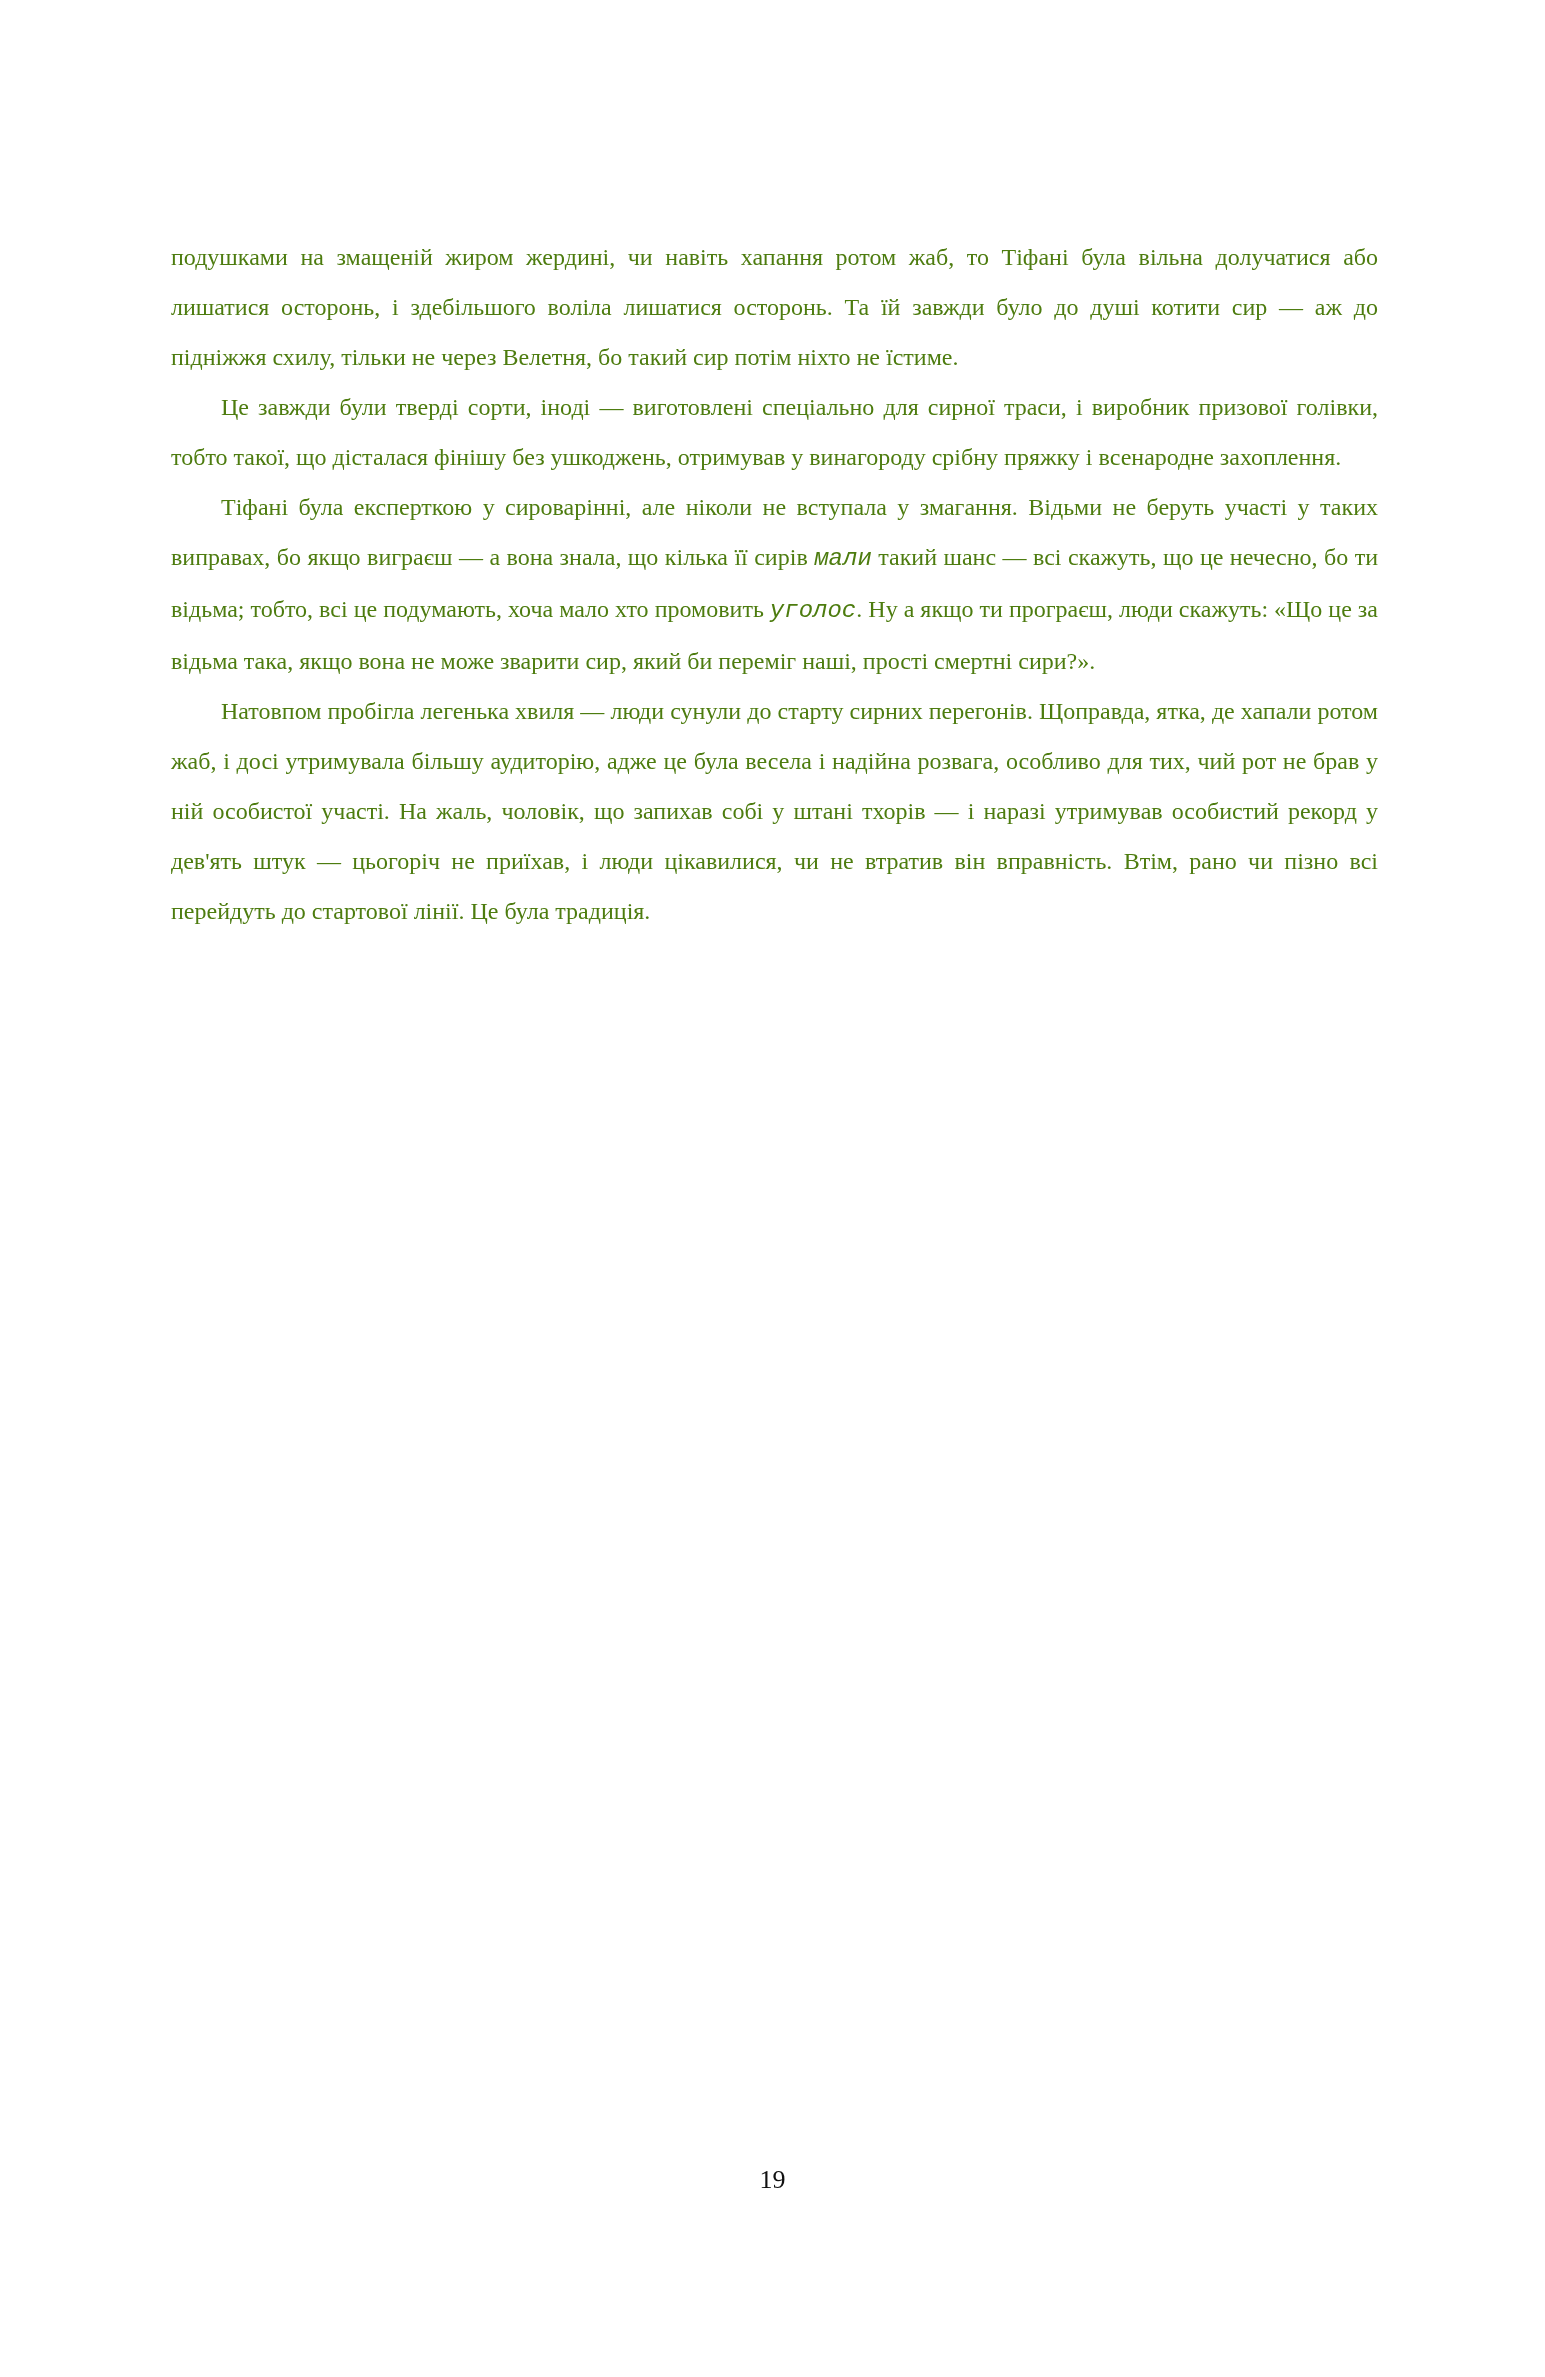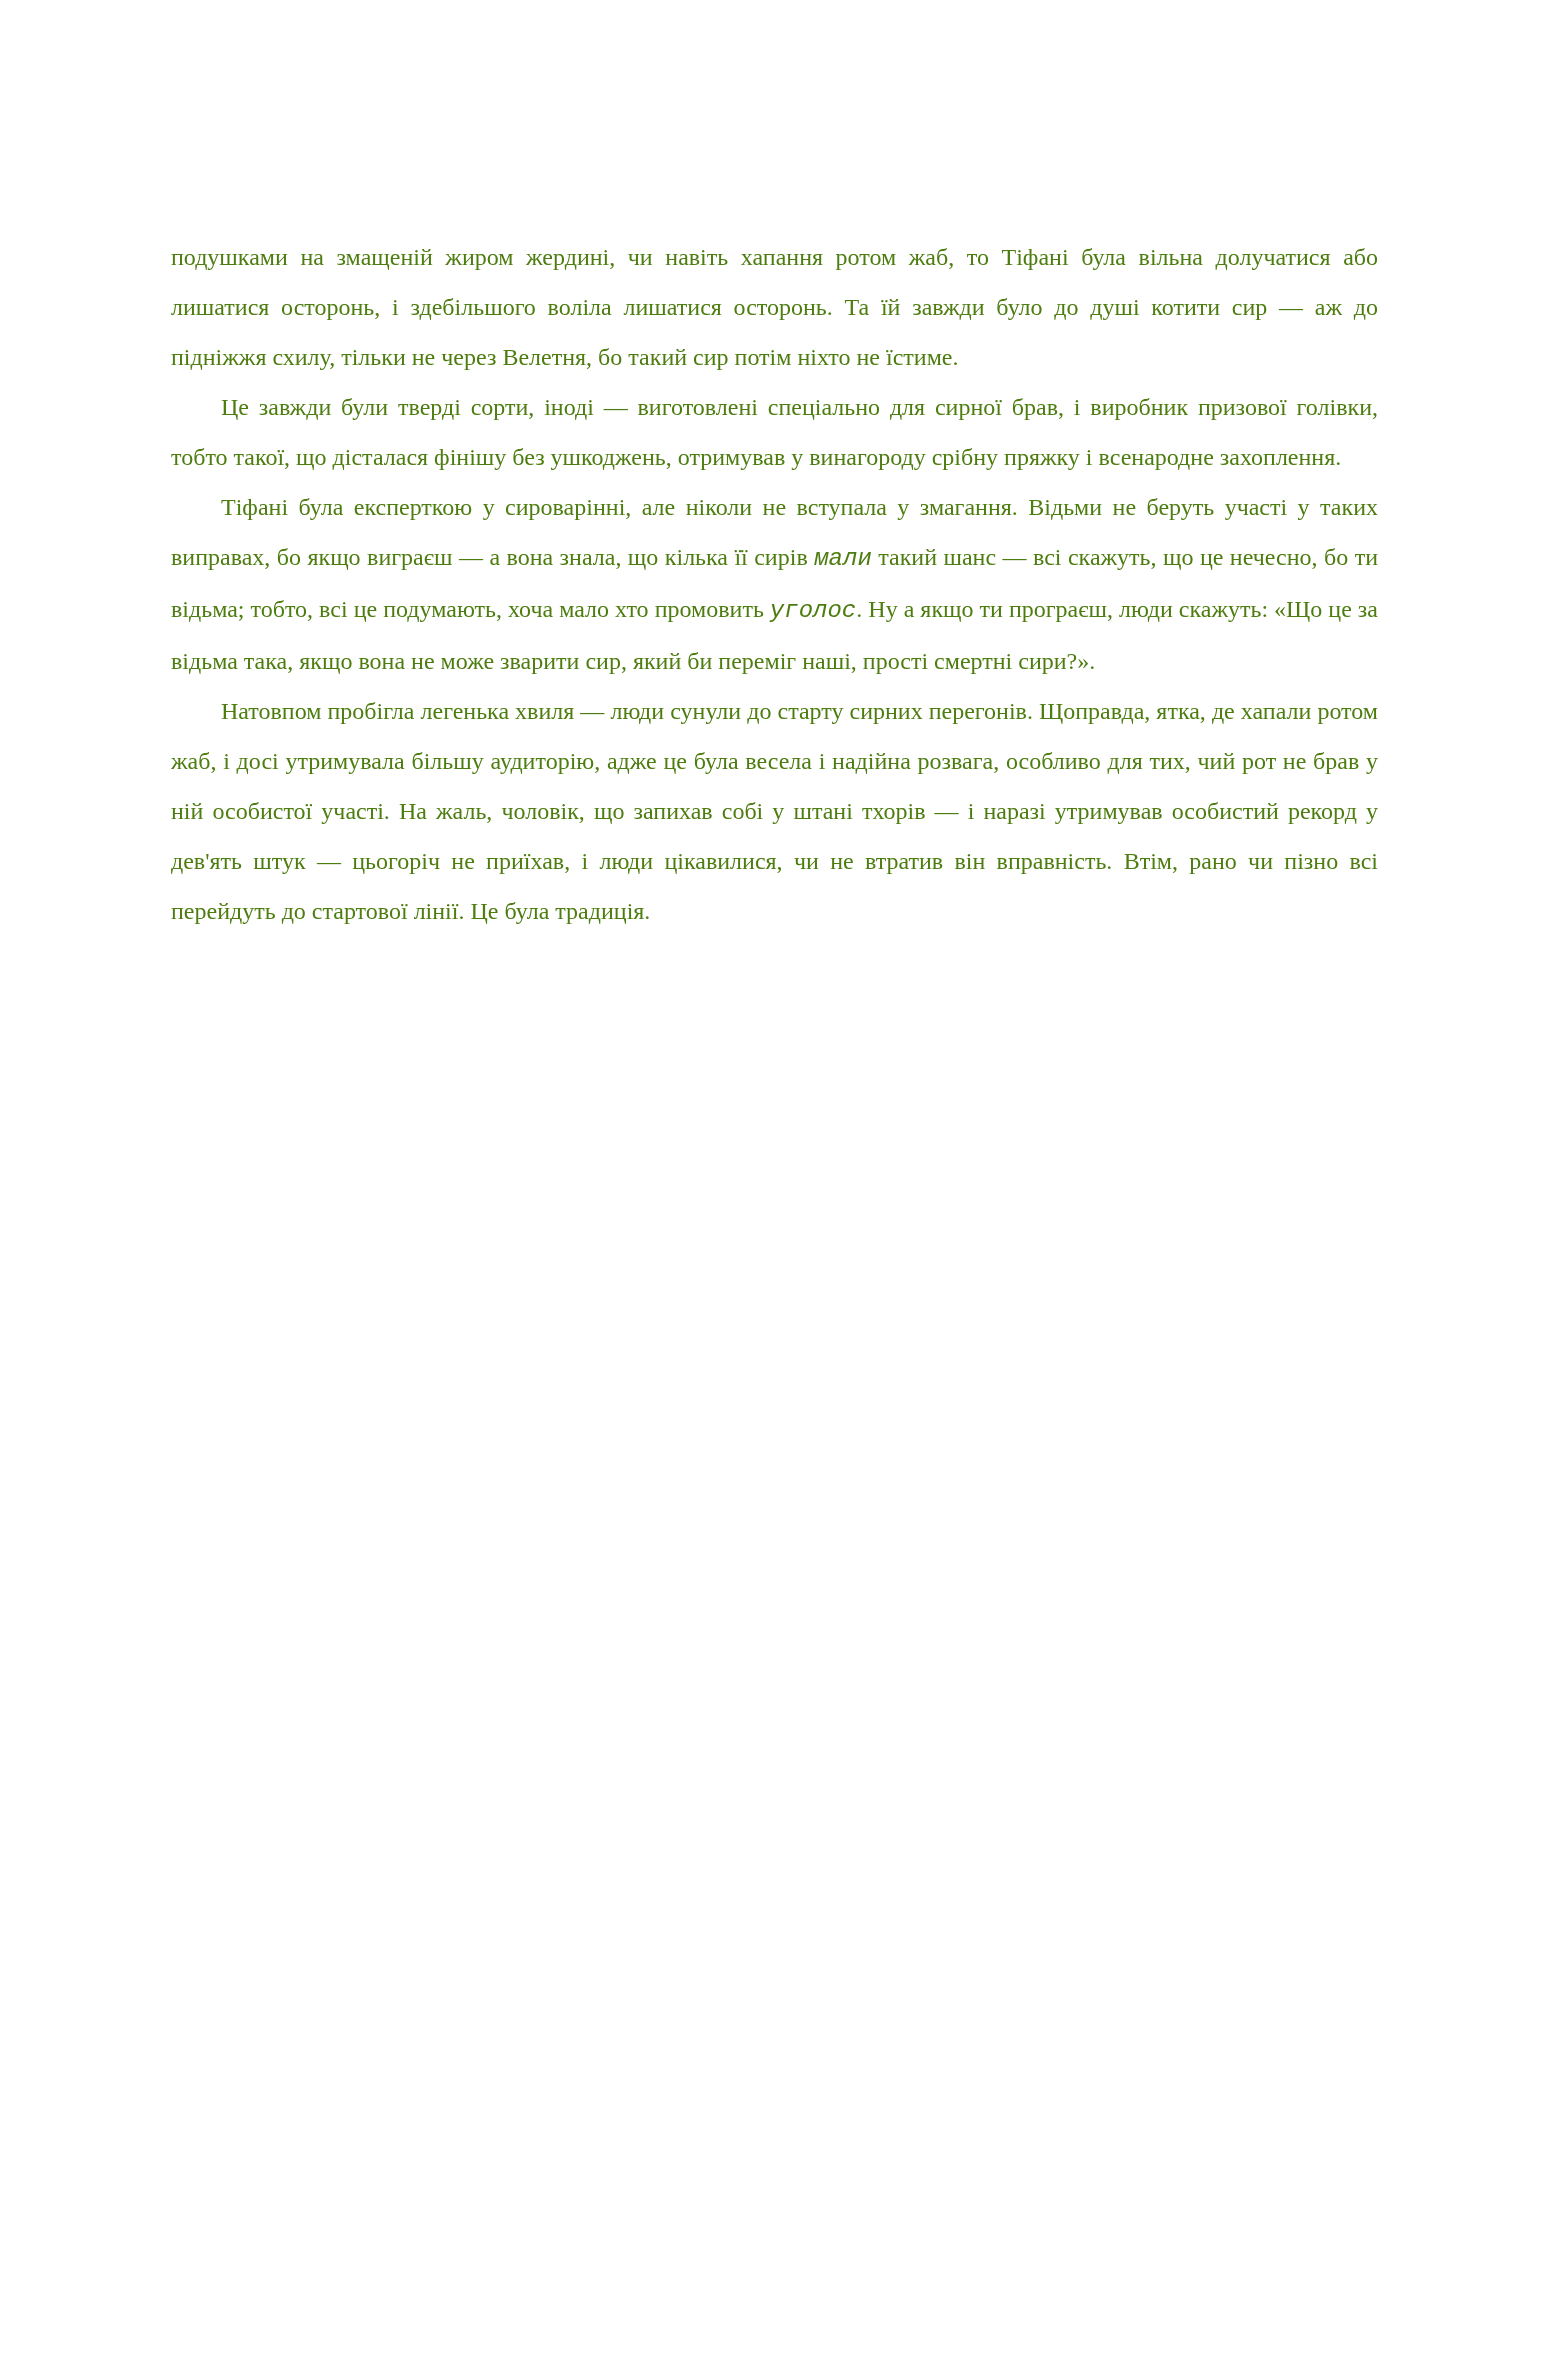--- a/index.html
+++ b/index.html
@@ -60,24 +60,25 @@
 </style>
 </head>
 <body>
 
 <div class="page">
 
   <div class="text-block">
 
     <p class="para first">подушками на змащеній жиром жердині, чи навіть хапання ротом жаб, то Тіфані була вільна долучатися або лишатися осторонь, і здебільшого воліла лишатися осторонь. Та їй завжди було до душі котити сир — аж до підніжжя схилу, тільки не через Велетня, бо такий сир потім ніхто не їстиме.</p>
 
-    <p class="para">Це завжди були тверді сорти, іноді — виготовлені спеціально для сирної брав, і виробник призової голівки, тобто такої, що дісталася фінішу без ушкоджень, отримував у винагороду срібну пряжку і всенародне захоплення.</p>
+    <p class="para">Це завжди були тверді сорти, іноді — виготовлені спеціально для сирної траси, і виробник призової голівки, тобто такої, що дісталася фінішу без ушкоджень, отримував у винагороду срібну пряжку і всенародне захоплення.</p>
 
     <p class="para"><span>Тіфані була експерткою у сироварінні, але ніколи не вступала у змагання. Відьми не беруть участі у таких виправах, бо якщо виграєш — а вона знала, що кілька її сирів </span><em>мали</em><span> такий шанс — всі скажуть, що це нечесно, бо ти відьма; тобто, всі це подумають, хоча мало хто промовить </span><em>уголос</em><span>. Ну а якщо ти програєш, люди скажуть: «Що це за відьма така, якщо вона не може зварити сир, який би переміг наші, прості смертні сири?».</span></p>
 
     <p class="para">Натовпом пробігла легенька хвиля — люди сунули до старту сирних перегонів. Щоправда, ятка, де хапали ротом жаб, і досі утримувала більшу аудиторію, адже це була весела і надійна розвага, особливо для тих, чий рот не брав у ній особистої участі. На жаль, чоловік, що запихав собі у штані тхорів — і наразі утримував особистий рекорд у дев'ять штук — цьогоріч не приїхав, і люди цікавилися, чи не втратив він вправність. Втім, рано чи пізно всі перейдуть до стартової лінії. Це була традиція.</p>
 
 
   </div>
 
+  <div class="folio">19</div>
 
 </div>
 
 
 </body></html>

